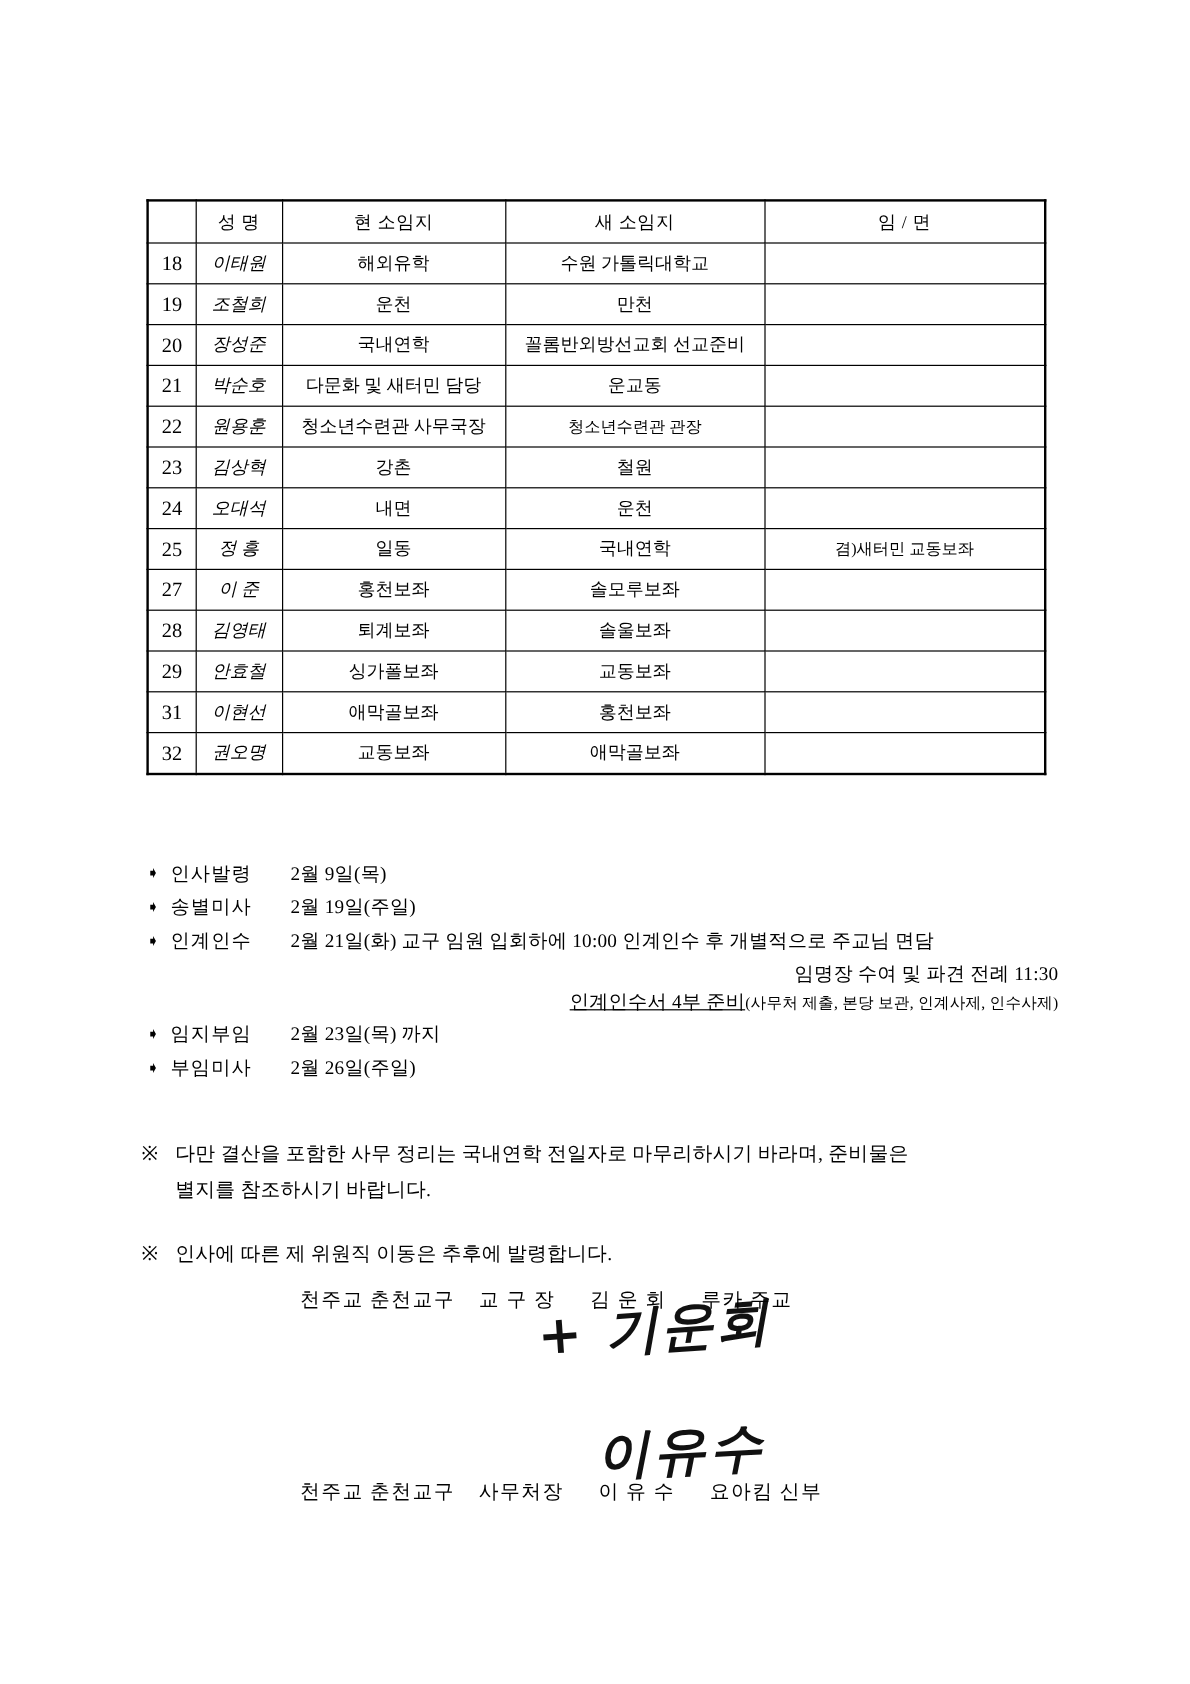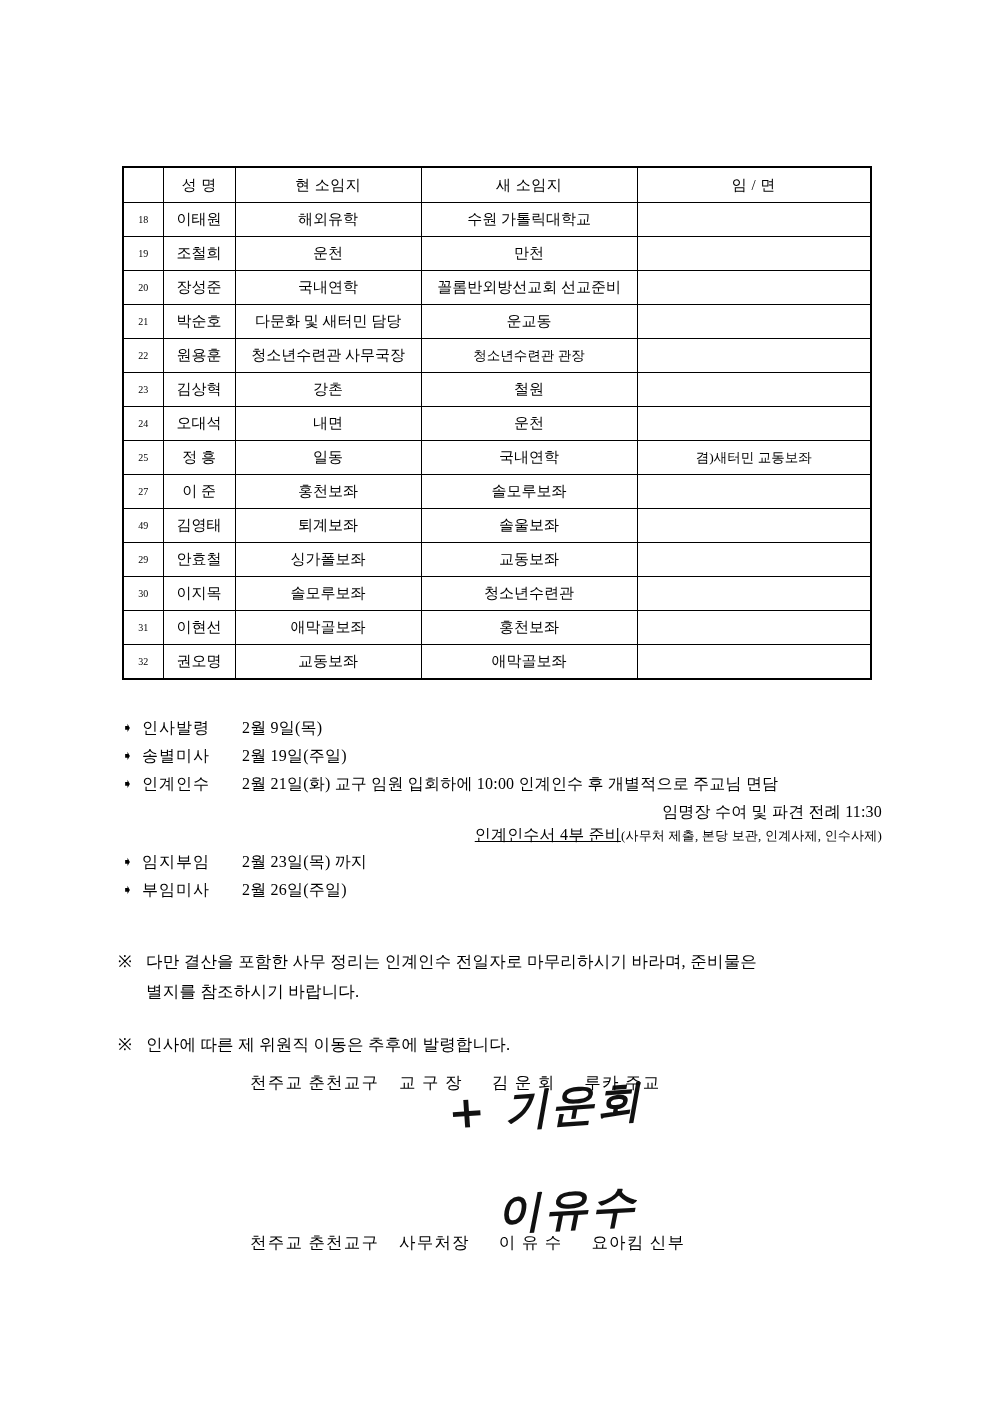--- a/index.html
+++ b/index.html
@@ -50,25 +50,26 @@
     padding: 0 2px;
     font-weight: normal;
     white-space: nowrap;
     overflow: hidden;
   }
   table.roster thead th {
     height: 34px;
     letter-spacing: 0.5px;
   }
   table.roster td.num {
-    font-size: 10px;
+    font-size: 17px;
     margin-left: 43px;
   }
   table.roster td.name {
     letter-spacing: 0px;
+    font-style: italic;
   }
   table.roster td.small {
     font-size: 13.5px;
   }
   table.roster td.tiny {
     font-size: 15px;
   }
 
   
   table.roster {
@@ -266,41 +267,34 @@
           <td class="small">겸)새터민 교동보좌</td>
         </tr>
         <tr>
           <td class="num">27</td>
           <td class="name">이  준</td>
           <td>홍천보좌</td>
           <td>솔모루보좌</td>
           <td></td>
         </tr>
         <tr>
-          <td class="num">49</td>
+          <td class="num">28</td>
           <td class="name">김영태</td>
           <td>퇴계보좌</td>
           <td>솔울보좌</td>
           <td></td>
         </tr>
         <tr>
           <td class="num">29</td>
           <td class="name">안효철</td>
           <td>싱가폴보좌</td>
           <td>교동보좌</td>
           <td></td>
         </tr>
         <tr>
-          <td class="num">30</td>
-          <td class="name">이지목</td>
-          <td>솔모루보좌</td>
-          <td>청소년수련관</td>
-          <td></td>
-        </tr>
-        <tr>
           <td class="num">31</td>
           <td class="name">이현선</td>
           <td>애막골보좌</td>
           <td>홍천보좌</td>
           <td></td>
         </tr>
         <tr>
           <td class="num">32</td>
           <td class="name">권오명</td>
           <td>교동보좌</td>
@@ -347,21 +341,21 @@
       <span class="bullet">➧</span>
       <span class="note-label">부임미사</span>
       <span class="note-value">2월 26일(주일)</span>
     </div>
   </div>
 
   <div class="star-block one">
     <div class="star-row">
       <span class="star-mark">※</span>
       <span class="star-text">
-        <span>다만 결산을 포함한 사무 정리는 인계인수 전일자로 마무리하시기 바라며, 준비물은</span>
+        <span>다만 결산을 포함한 사무 정리는 국내연학 전일자로 마무리하시기 바라며, 준비물은</span>
         <span class="l2">별지를 참조하시기 바랍니다.</span>
       </span>
     </div>
   </div>
 
   <div class="star-block two">
     <div class="star-row">
       <span class="star-mark">※</span>
       <span class="star-text">인사에 따른 제 위원직 이동은 추후에 발령합니다.</span>
     </div>

